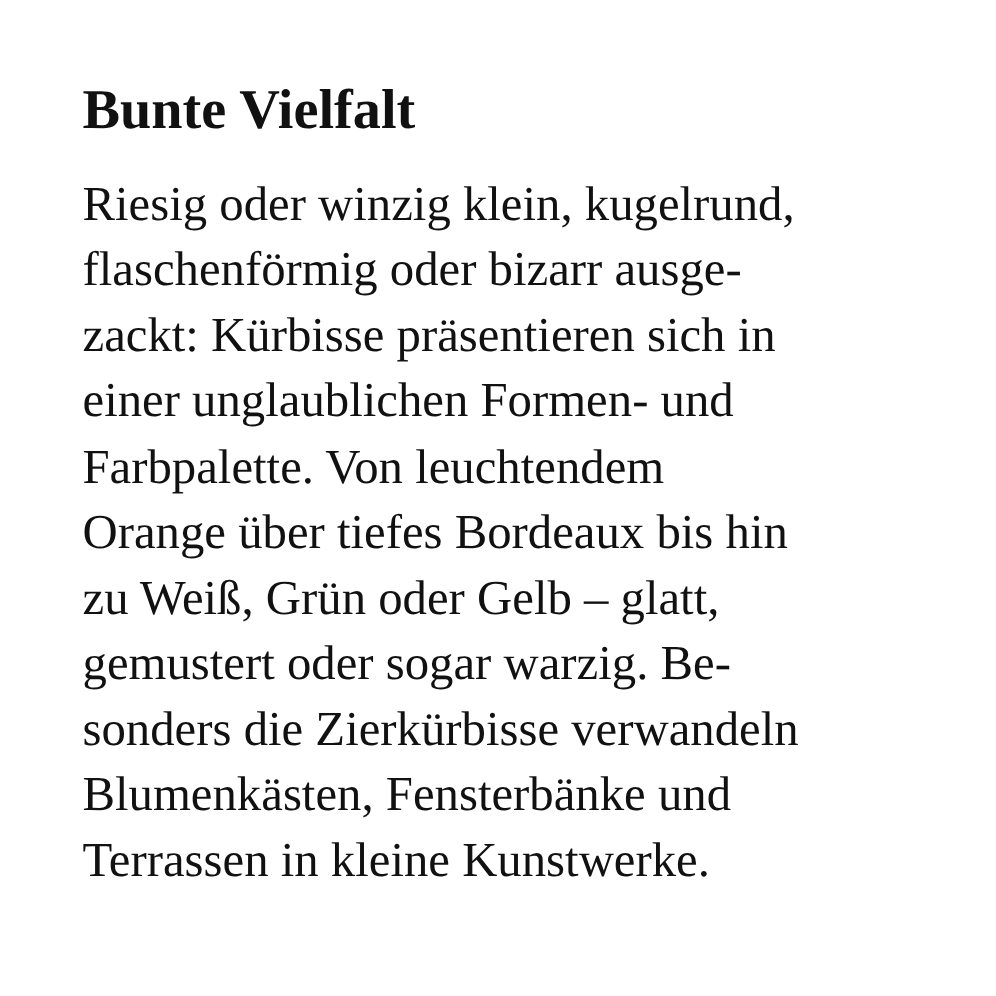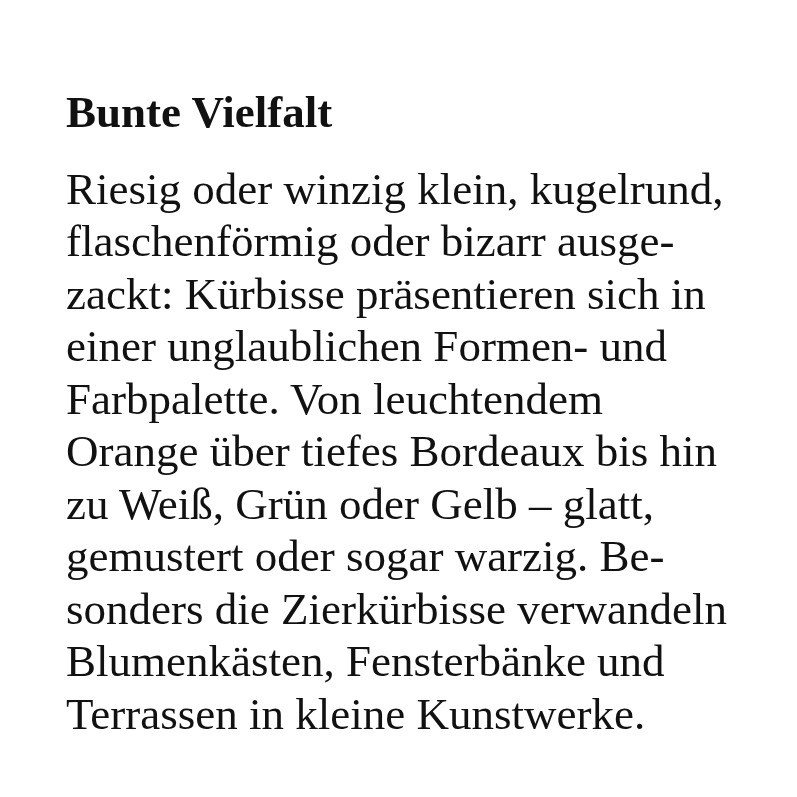--- a/index.html
+++ b/index.html
@@ -10,36 +10,35 @@
   .page {
     position: relative;
     width: 797px;
     height: 706px;
     box-sizing: border-box;
     background: #ffffff;
     padding: 62px 48px 0 66px;
     overflow: hidden;
     font-family: "Liberation Serif", serif;
     color: #111111;
-    margin-top: 25px;
   }
   h1.title {
     margin: 0 0 24px 0;
     font-family: "Liberation Serif", serif;
     font-weight: 700;
     font-size: 45px;
     line-height: 1.15;
     letter-spacing: 0px;
     color: #111111;
   }
   p.body-text {
     margin: 0;
     font-family: "Liberation Serif", serif;
     font-weight: 400;
-    font-size: 45px;
+    font-size: 39px;
     line-height: 52.5px;
     letter-spacing: 0px;
     color: #111111;
     white-space: pre-line;
   }
 </style>
 </head>
 <body>
 
 <div class="page">

